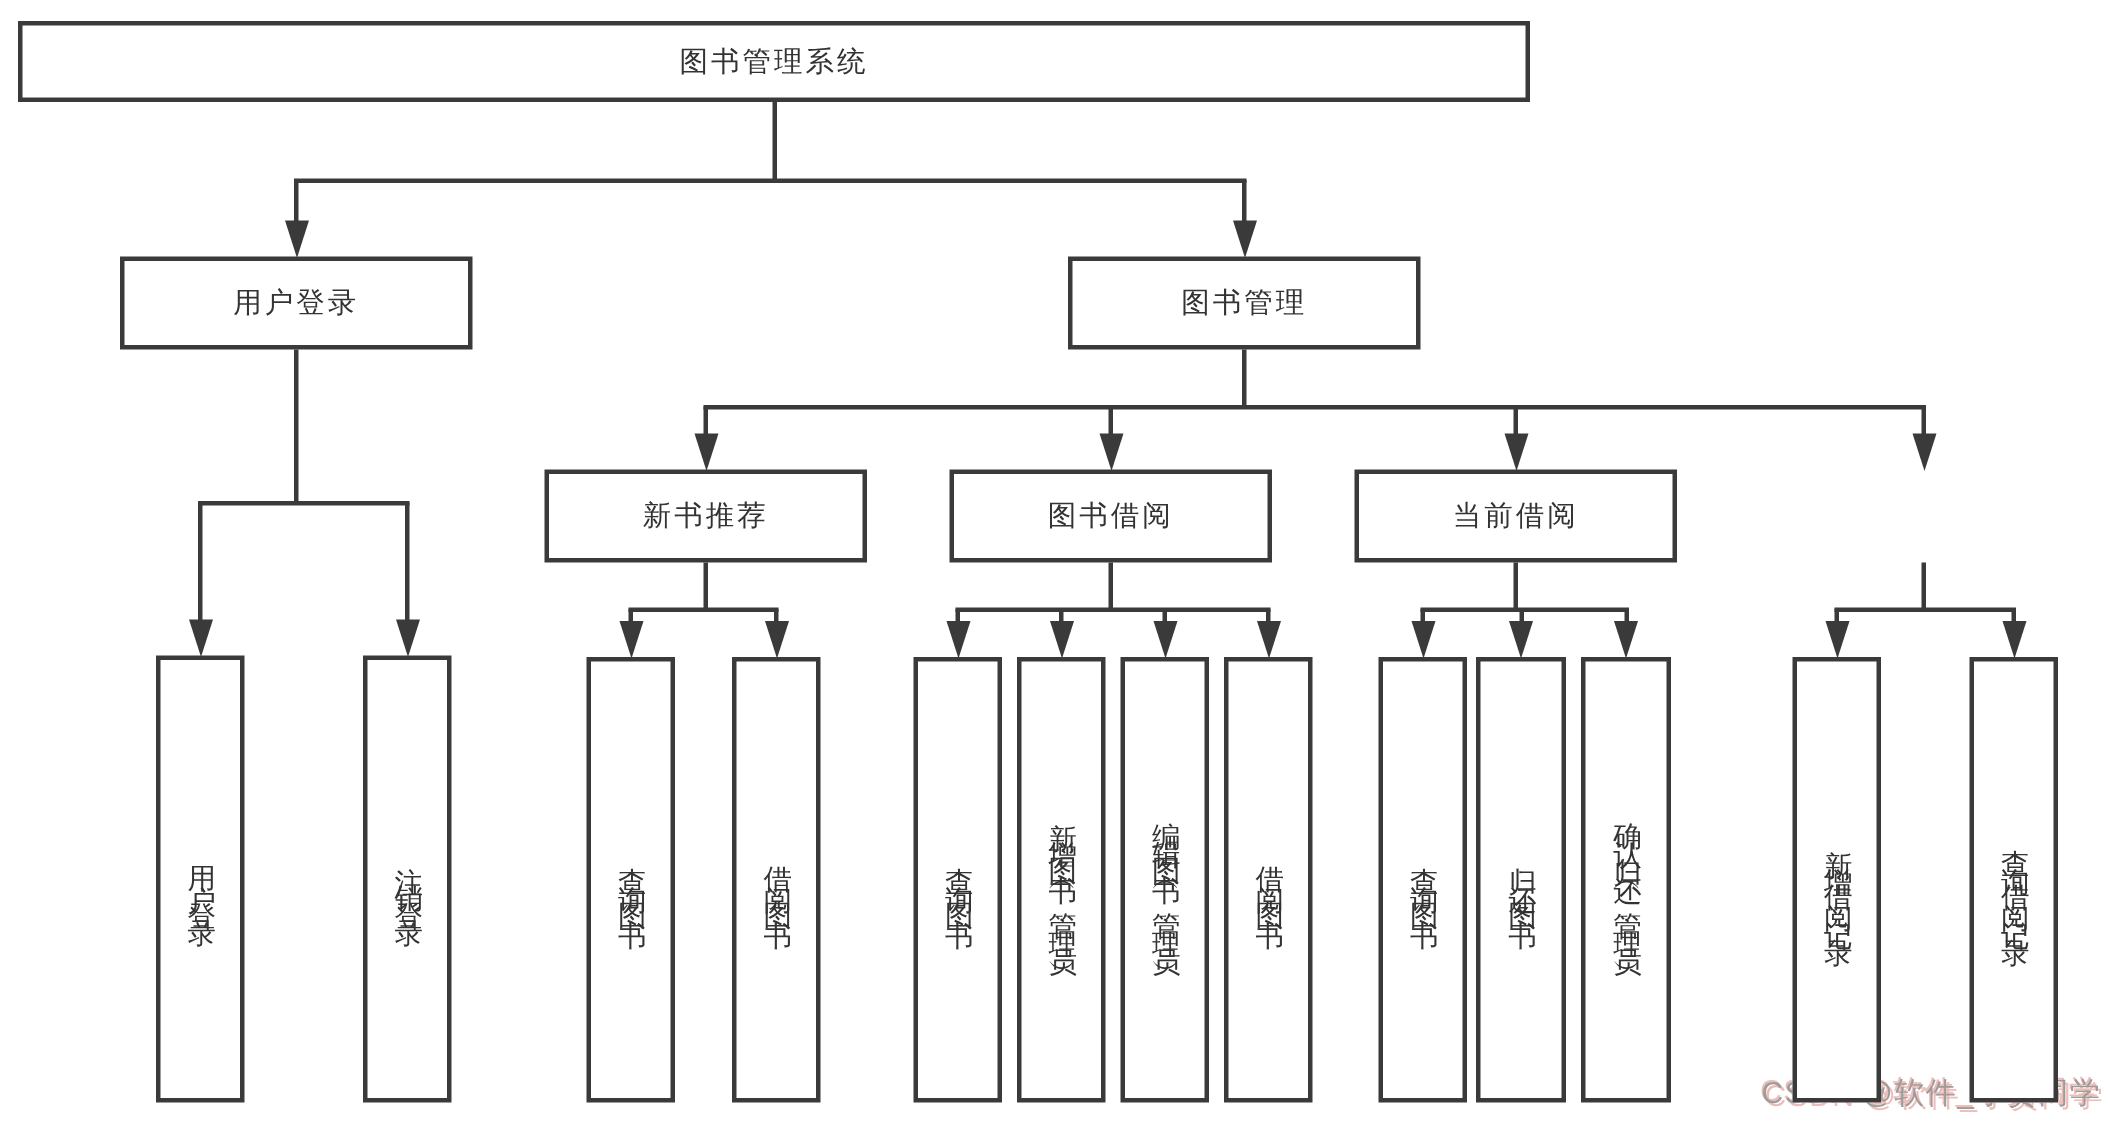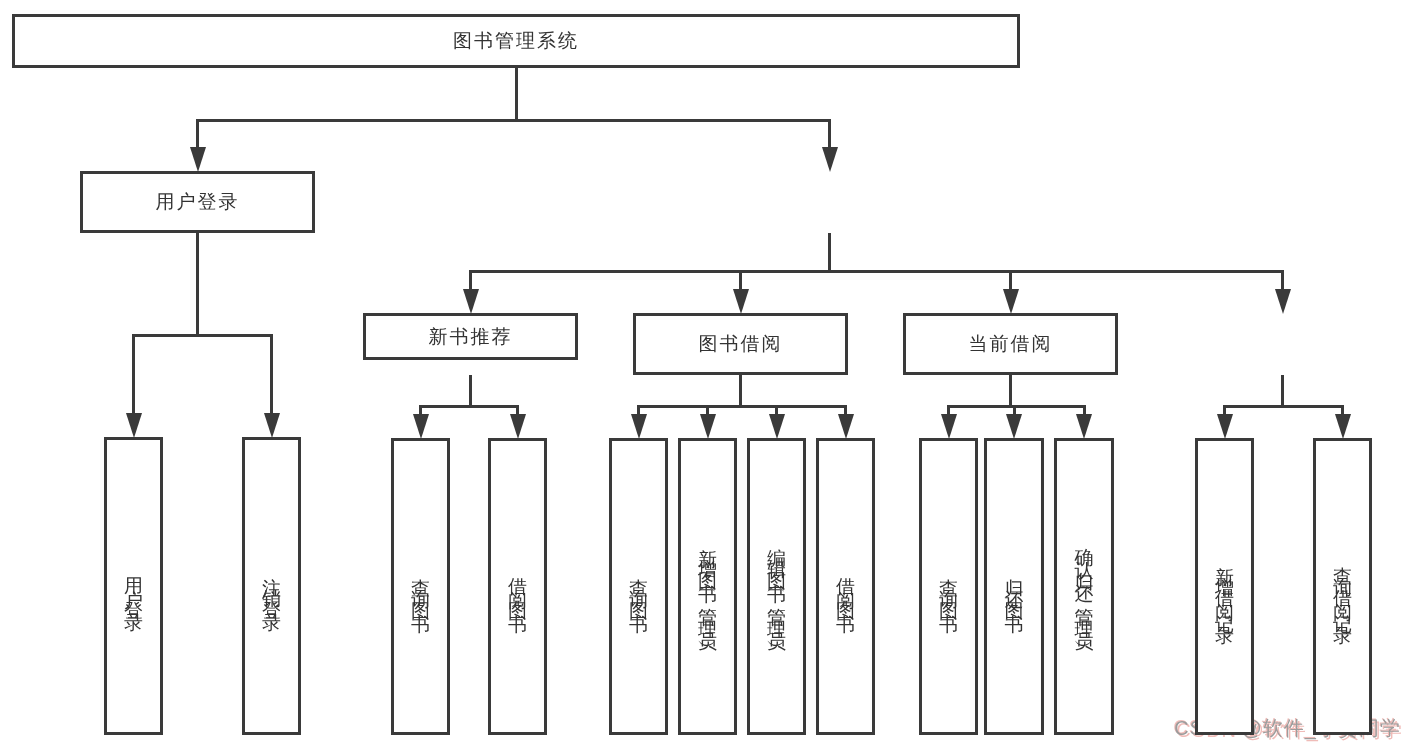--- a/index.html
+++ b/index.html
@@ -42,21 +42,22 @@
     white-space:nowrap;
   }
 </style>
 </head>
 <body>
 
 <div id="canvas">
   <div class="watermark">CSDN @软件_小贺同学</div>
 <div class="box h" style="left: 12px; top: 14px; width: 1008px; height: 54px;">图书管理系统</div>
     <div class="box h" style="left: 80px; top: 171px; width: 235px; height: 62px;">用户登录</div>
-    <div class="box h" style="left: 363px; top: 313px; width: 215px; height: 47px;">新书推荐</div>
+    <div class="box h" style="left: 712px; top: 171px; width: 235px; height: 62px;">图书管理</div>
+    <div class="box h" style="left: 363px; top: 313px; width: 215px; height: 62px;">新书推荐</div>
     <div class="box h" style="left: 903px; top: 313px; width: 215px; height: 62px;">当前借阅</div>
     <div class="box h" style="left: 633px; top: 313px; width: 215px; height: 62px;">图书借阅</div>
     <div class="box v" style="left: 104px; top: 437px; width: 59px; height: 298px;">用户登录</div>
     <div class="box v" style="left: 242px; top: 437px; width: 59px; height: 298px;">注销登录</div>
     <div class="box v" style="left: 391px; top: 438px; width: 59px; height: 297px;">查询图书</div>
     <div class="box v" style="left: 488px; top: 438px; width: 59px; height: 297px;">借阅图书</div>
     <div class="box v" style="left: 609px; top: 438px; width: 59px; height: 297px;">查询图书</div>
     <div class="box v" style="left: 678px; top: 438px; width: 59px; height: 297px;">新增图书（管理员）</div>
     <div class="box v" style="left: 747px; top: 438px; width: 59px; height: 297px;">编辑图书（管理员）</div>
     <div class="box v" style="left: 816px; top: 438px; width: 59px; height: 297px;">借阅图书</div>

